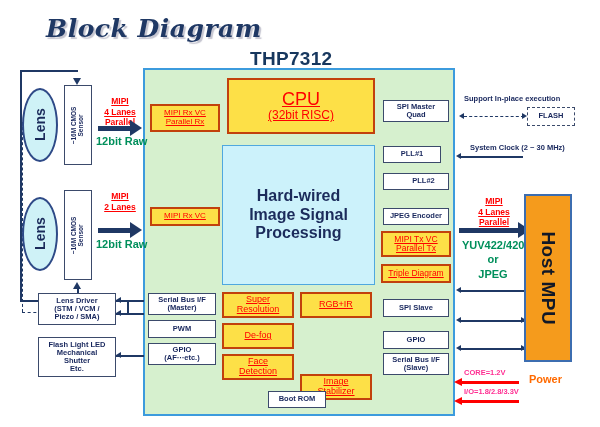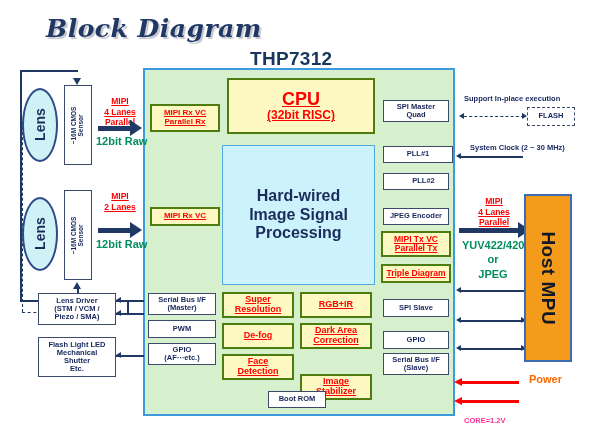--- a/index.html
+++ b/index.html
@@ -36,22 +36,22 @@
     display:flex;align-items:center;justify-content:center;
     text-align:center;line-height:1.08;
   }
   
   .bw{
     background:#FFFFFF;border:1px solid #3B4A6B;
     color:#17265C;font-weight:700;font-size:7.5px;
   }
   
   .by{
-    background:#fef9c3;border:2px solid #4d7c0f;
-    color:#FF0000;font-weight:700;
+    background:#fde047;border:2px solid #c2410c;
+    color:#FF0000;font-weight:400;
     text-decoration:underline;
   }
   
   .bisp{
     background:#CCF2FB;border:1px solid #4FA8DF;
     color:#1B2B5B;font-weight:700;font-size:16px;line-height:1.18;
   }
 
   
   .lens{
@@ -71,21 +71,21 @@
   }
 
   
   .lbl{white-space:nowrap;}
   .mipi-red{
     color:#FF0000;font-weight:700;font-size:8.5px;line-height:1.25;
     text-decoration:underline;text-align:center;
   }
   .grn{color:#008F5B;font-weight:700;font-size:11px;text-align:center;line-height:1.3;}
   .navy-s{color:#17265C;font-weight:700;font-size:7.5px;}
-  .pink{color:#FF2E92;font-weight:700;font-size:7.5px;margin-top:48px;}
+  .pink{color:#FF2E92;font-weight:700;font-size:7.5px;}
   .power{color:#FF6A00;font-weight:700;font-size:11px;}
 
   
   #host{
     background:#F59B1C;border:2px solid #3C6DB0;
   }
   #host .t{
     color:#111827;font-weight:700;font-size:19px;white-space:nowrap;
     transform:rotate(90deg);letter-spacing:.5px;
   }
@@ -187,21 +187,21 @@
     <span style="font-size:12px;">(32bit RISC)</span>
   </div>
 
   <div class="abs bisp blk" style="left:222px;top:145px;width:153px;height:140px;">
     <span>Hard-wired<br>Image Signal<br>Processing</span>
   </div>
 
   <div class="abs bw blk" style="left:383px;top:100px;width:66px;height:22px;">
     <span>SPI Master<br>Quad</span>
   </div>
-  <div class="abs bw blk" style="left:383px;top:146px;width:70px;height:17px;">
+  <div class="abs bw blk" style="left:383px;top:146px;width:58px;height:17px;">
     <span>PLL#1</span>
   </div>
   <div class="abs bw blk" style="left:383px;top:173px;width:66px;height:17px;padding-left:15px;">
     <span>PLL#2</span>
   </div>
   <div class="abs bw blk" style="left:383px;top:208px;width:66px;height:17px;">
     <span>JPEG Encoder</span>
   </div>
   <div class="abs by blk" style="left:381px;top:231px;width:70px;height:26px;font-size:8.5px;">
     <span>MIPI Tx VC<br>Parallel Tx</span>
@@ -230,23 +230,20 @@
   </div>
 
   <div class="abs by blk" style="left:222px;top:292px;width:72px;height:26px;font-size:9px;">
     <span>Super<br>Resolution</span>
   </div>
   <div class="abs by blk" style="left:300px;top:292px;width:72px;height:26px;font-size:9px;">
     <span>RGB+IR</span>
   </div>
   <div class="abs by blk" style="left:222px;top:323px;width:72px;height:26px;font-size:9px;">
     <span>De-fog</span>
-  </div>
-  <div class="abs by blk" style="left:300px;top:323px;width:72px;height:26px;font-size:9px;">
-    <span>Dark Area<br>Correction</span>
   </div>
   <div class="abs by blk" style="left:222px;top:354px;width:72px;height:26px;font-size:9px;">
     <span>Face<br>Detection</span>
   </div>
   <div class="abs by blk" style="left:300px;top:354px;width:72px;height:26px;font-size:9px;margin-top:20px;">
     <span>Image<br>Stabilizer</span>
   </div>
 
   <div class="abs bw blk" style="left:268px;top:391px;width:58px;height:17px;">
     <span>Boot ROM</span>

